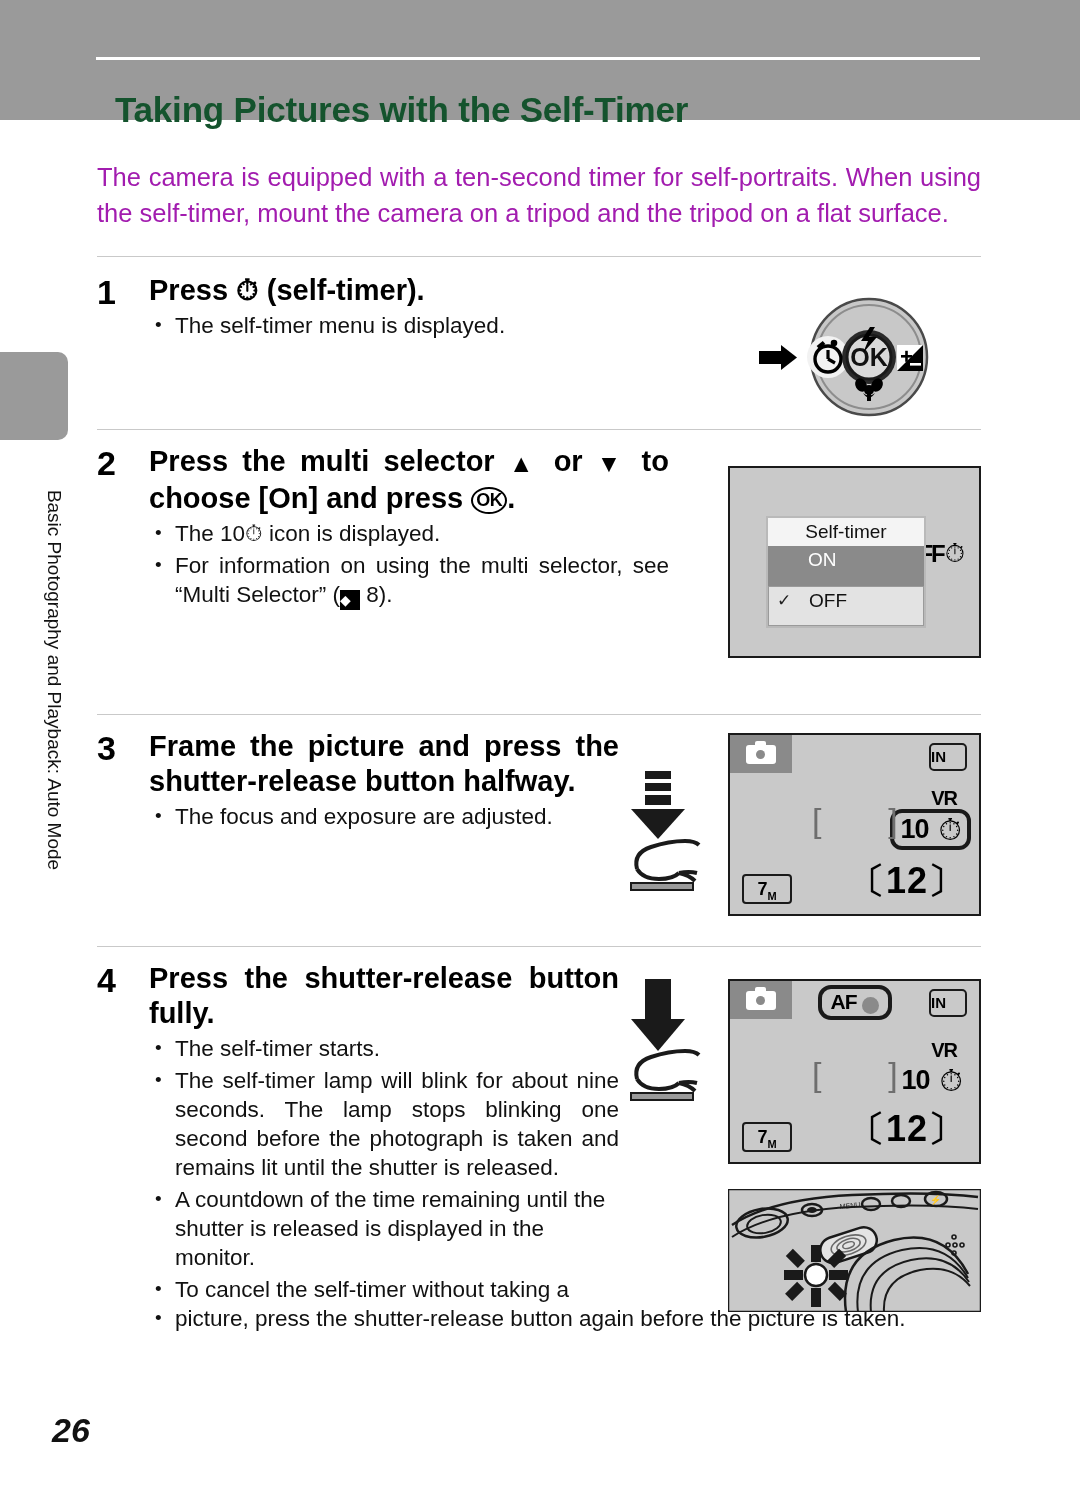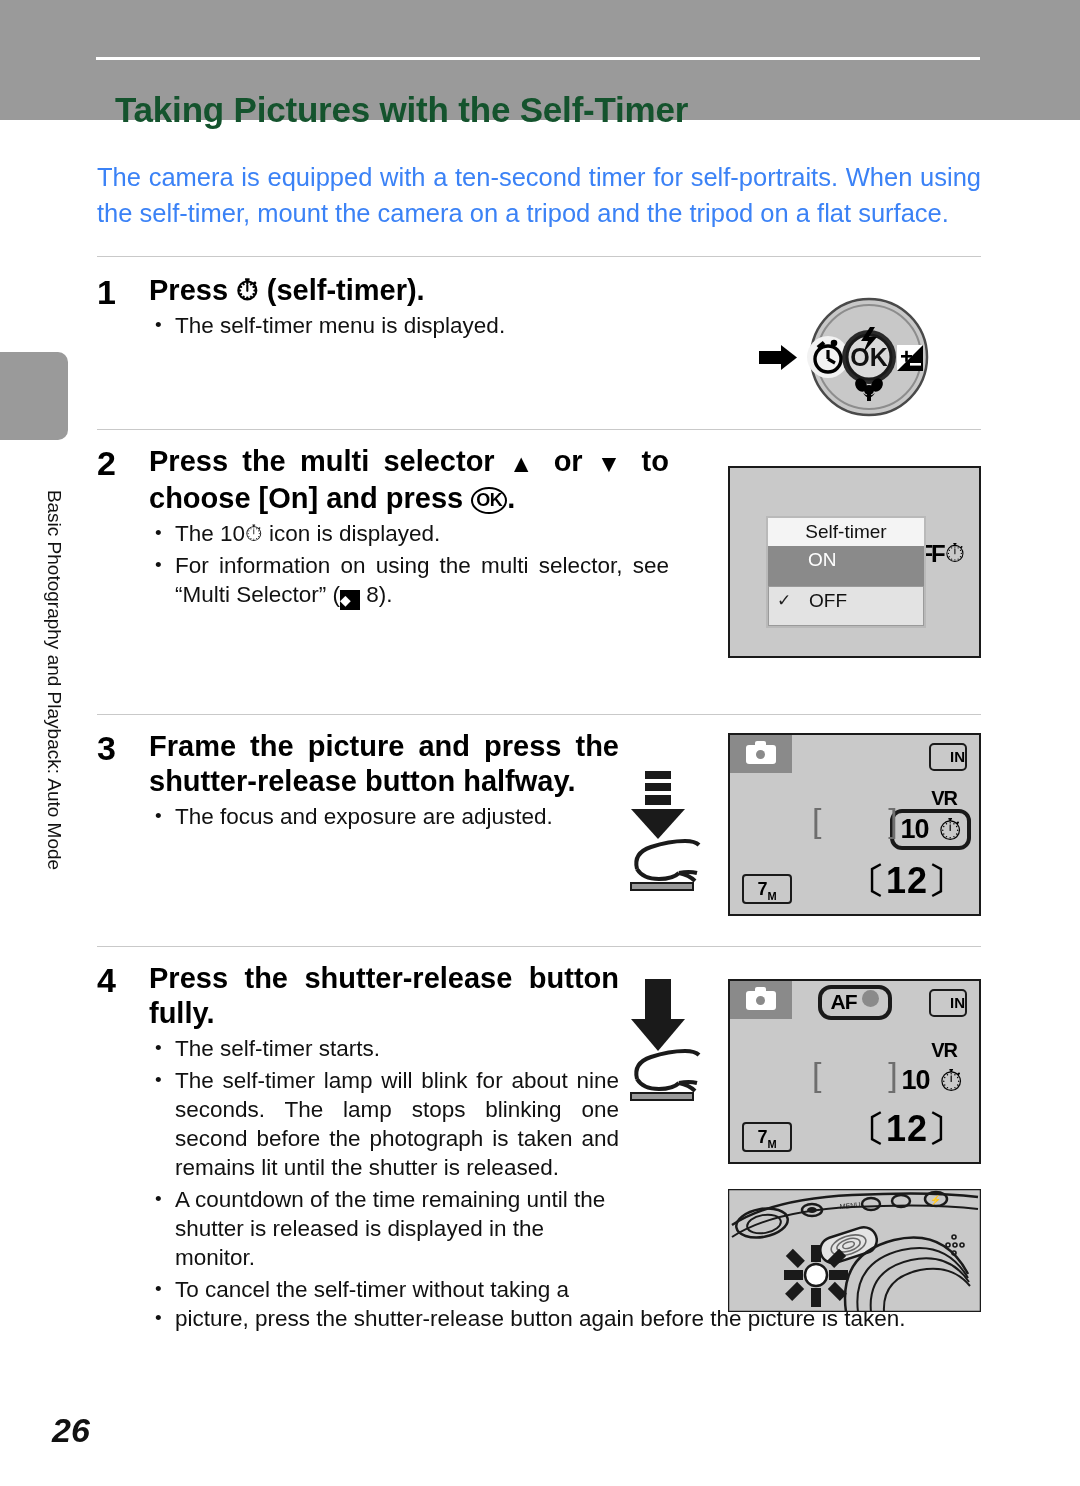--- a/index.html
+++ b/index.html
@@ -43,21 +43,21 @@
     white-space:nowrap;
     line-height:40px;
   }
 
   
   .content { position:absolute; left:97px; top:133px; width:884px; }
 
   .intro {
     font-size:25.5px; line-height:36px;
     text-align:justify; text-align-last:left;
-    color:#3b82f6;
+    color:#a21caf;
   }
 
   .hr {
     height:1px; background:#c9c9c9; margin:22px 0 0 0;
   }
 
   .step { position:relative; margin-top:14px; }
   .step-num {
     position:absolute; left:0; top:0;
     font-size:34px; font-weight:bold; line-height:38px;
@@ -120,21 +120,21 @@
     content:""; position:absolute; left:9px; top:-4px; width:11px; height:5px;
     background:#fff; border-radius:2px 2px 0 0;
   }
   .cam-icon:after {
     content:""; position:absolute; left:10px; top:5px; width:9px; height:9px;
     background:#8a8a8a; border-radius:50%;
   }
   .in-icon {
     position:absolute; right:12px; top:8px; width:38px; height:28px;
     border:2.5px solid #1a1a1a; border-radius:5px;
-    font-size:15px; font-weight:bold; text-align:right; line-height:24px;
+    font-size:15px; font-weight:bold; text-align:left; line-height:24px;
     font-family:"Liberation Sans", sans-serif;
   }
   .vr-icon {
     position:absolute; font-size:20px; font-weight:bold; letter-spacing:-1px;
     font-family:"Liberation Sans", sans-serif;
   }
   .timer-group {
     position:absolute; display:flex; align-items:center; gap:10px;
   }
   .timer-group.hl {
@@ -153,21 +153,21 @@
     font-size:18px; font-weight:bold; line-height:26px; text-align:center;
   }
   .res-icon sub { font-size:11px; }
   .frames {
     position:absolute; right:14px; bottom:8px;
     font-size:36px; font-weight:bold; letter-spacing:1px;
   }
   .af-box {
     position:absolute; left:50%; top:4px; transform:translateX(-50%);
     border:4px solid #1a1a1a; border-radius:13px; background:#c9c9c9;
-    padding:1px 9px 2px 9px; display:flex; align-items:flex-start; gap:5px;
+    padding:1px 9px 2px 9px; display:flex; align-items:flex-end; gap:5px;
   }
   .af-text { font-size:21px; font-weight:bold; letter-spacing:-1px; }
   .af-dot { width:17px; height:17px; border-radius:50%; background:#8a8a8a; }
 
   
   .menu-panel {
     position:absolute; left:36px; bottom:28px; width:160px;
     border:2px solid #b9b9b9;
     background:#ececec;
     font-family:"Liberation Sans", sans-serif;

